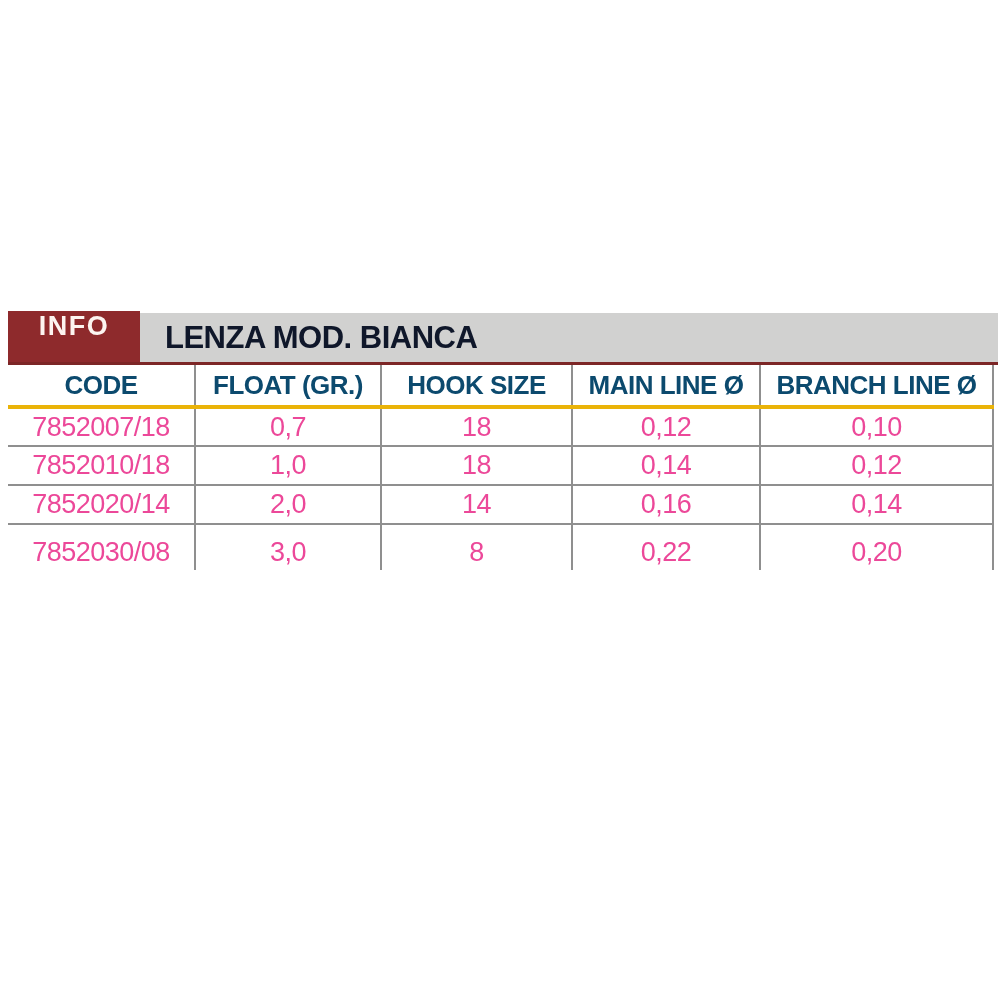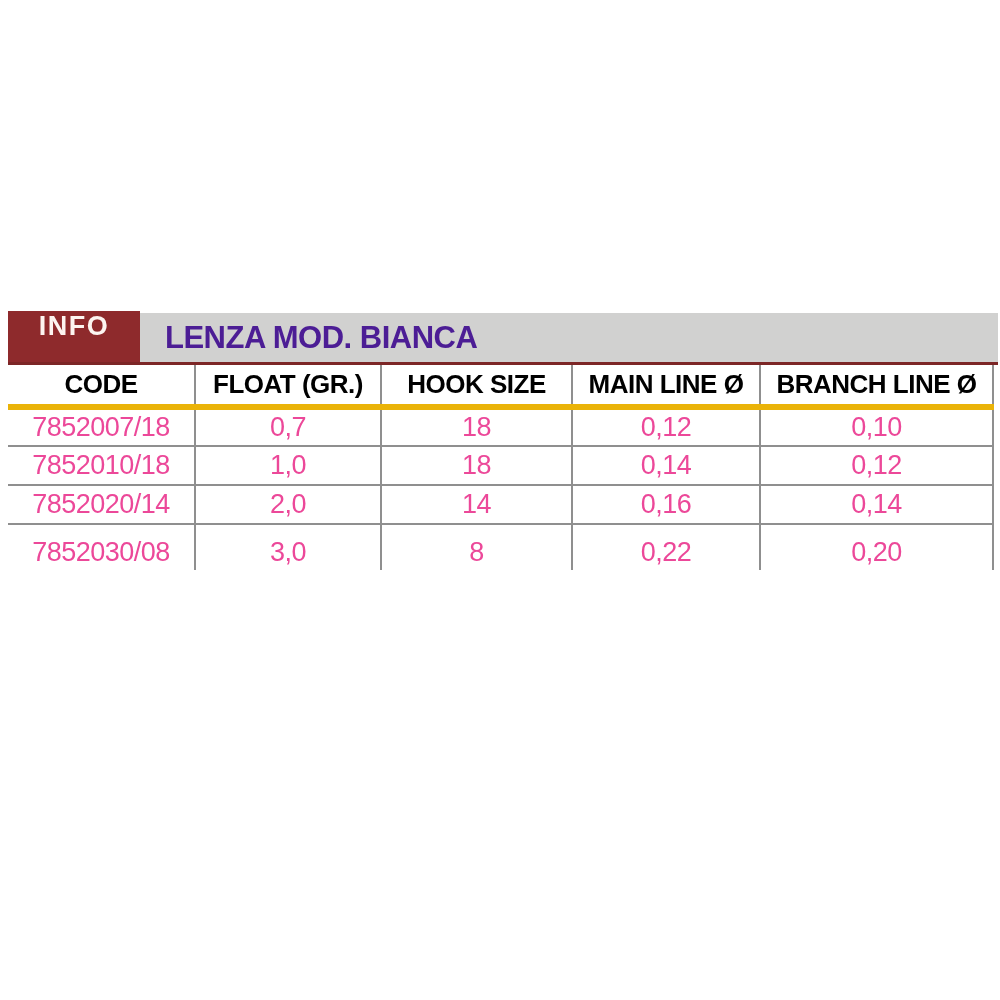--- a/index.html
+++ b/index.html
@@ -22,21 +22,21 @@
     width: 990px; height: 49px;
     background: #d1d1d0;
   }
   .section-title {
     position: absolute;
     left: 157px; top: 50%;
     transform: translateY(-50%);
     font-weight: bold;
     font-size: 31px;
     letter-spacing: -0.5px;
-    color: #4c1d95;
+    color: #0f172a;
     white-space: nowrap;
   }
   .info-box {
     position: absolute;
     left: 8px; top: 311px;
     width: 132px; height: 52px;
     background: #8e2a2c;
     display: flex; align-items: flex-start; justify-content: center;
   }
   .info-box span {
@@ -63,23 +63,23 @@
     text-align: center;
     vertical-align: middle;
     border-right: 2px solid #8f8f8f;
     letter-spacing: -0.5px;
     white-space: nowrap;
     overflow: hidden;
   }
   .spec-table th {
     font-size: 26px;
     font-weight: bold;
-    color: #000000;
+    color: #0c4a6e;
     height: 42px;
-    border-bottom: 6px solid #eab308;
+    border-bottom: 4px solid #eab308;
   }
   .spec-table td {
     font-size: 27px;
     font-weight: normal;
     color: #ec4899;
     height: 39px;
     border-bottom: 2px solid #8f8f8f;
     text-align: center;
   }
   .spec-table tbody tr:last-child td {

